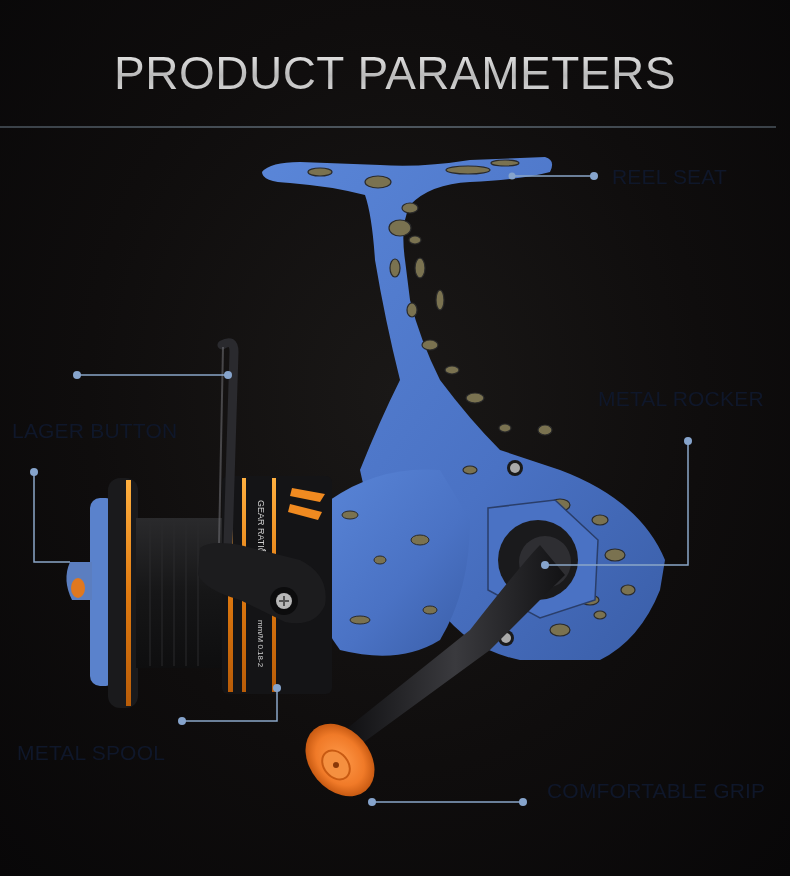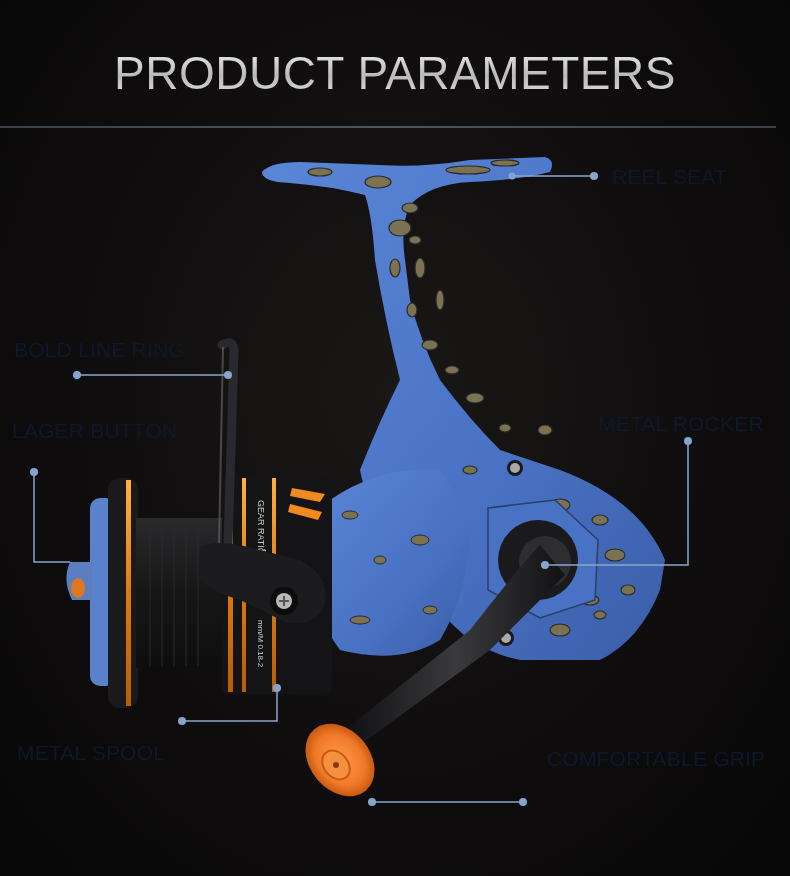--- a/index.html
+++ b/index.html
@@ -195,18 +195,17 @@
       <circle cx="688" cy="441" r="4"></circle>
         <circle cx="545" cy="565" r="4"></circle>
       <circle cx="277" cy="688" r="4"></circle>
         <circle cx="182" cy="721" r="4"></circle>
       <circle cx="372" cy="802" r="4"></circle>
         <circle cx="523" cy="802" r="4"></circle>
     </g>
   </svg>
 
   <div class="label" style="left:612px; top:165px;">REEL SEAT</div>
-  <div class="label" style="left:14px; top:338px;">BOLD LINE RING</div>
   <div class="label" style="left:12px; top:419px;">LAGER BUTTON</div>
-  <div class="label" style="left:598px; top:412px;">METAL ROCKER</div>
+  <div class="label" style="left:598px; top:387px;">METAL ROCKER</div>
   <div class="label" style="left:17px; top:709px;margin-top:32px;">METAL SPOOL</div>
-  <div class="label" style="left:547px; top:747px;">COMFORTABLE GRIP</div>
+  <div class="label" style="left:547px; top:779px;">COMFORTABLE GRIP</div>
 </div>
 
 </body></html>

